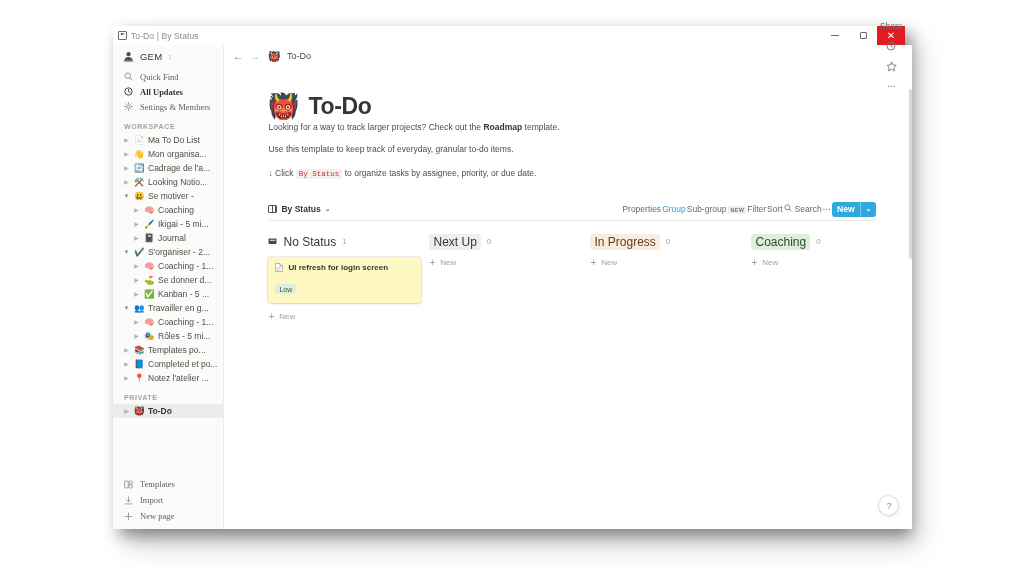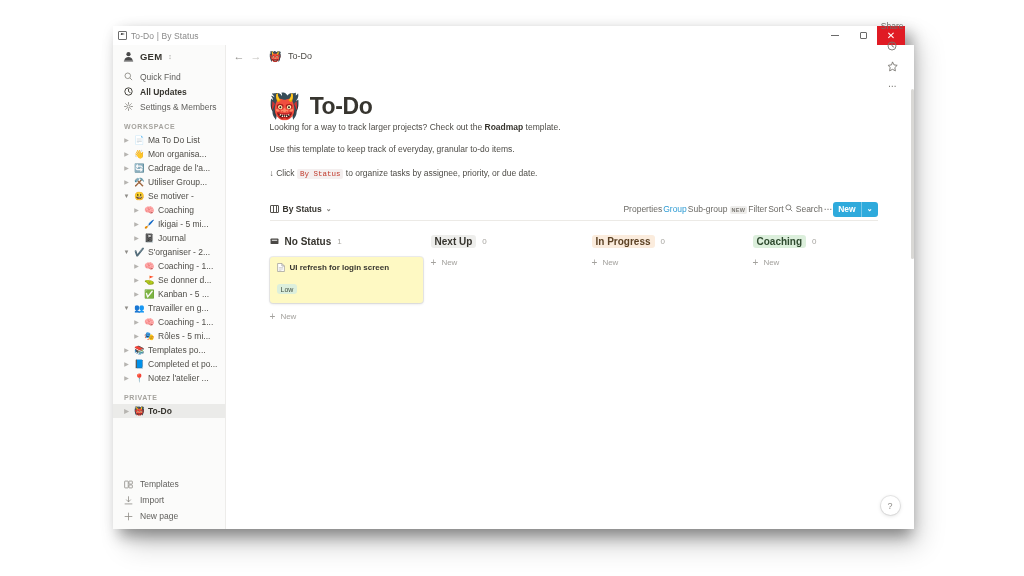--- a/index.html
+++ b/index.html
@@ -55,27 +55,28 @@
     border-right: 1px solid #edecea;
   }
   .ws-header {
     display: flex; align-items: center; gap: 6px;
     padding: 6px 8px 7px 10px;
   }
   .ws-avatar {
     width: 11px; height: 11px; flex: none; position: relative;
   }
   .ws-avatar svg { display: block; }
-  .ws-name { font-size: 9.5px; font-weight: bold; color: #37352f; letter-spacing: .2px; }
+  .ws-name { font-size: 9.5px; font-weight: normal; color: #37352f; letter-spacing: .2px; }
   .ws-caret { font-size: 7px; color: #9b9a97; line-height: 1; }
 
   .nav-item {
     display: flex; align-items: center; gap: 7px;
     padding: 2.5px 8px 2.5px 11px; font-size: 8.5px; color: #5f5e5b;
     white-space: nowrap;
+    font-family: Liberation Serif, serif;
   }
   .nav-item.strong { color: #37352f; font-weight: bold; }
   .nav-ico { width: 9px; height: 9px; flex: none; display: block; }
 
   .section-label {
     font-size: 7px; color: #a5a39e; letter-spacing: .6px;
     padding: 9px 0 3px 11px; font-weight: bold;
   }
 
   .tree-row {
@@ -158,21 +159,21 @@
     border-radius: 3px; font-size: 8.5px; font-weight: bold; height: 15px;
     padding: 0 5px; gap: 5px;
   }
   .btn-new .sep { width: 1px; height: 15px; background: rgba(255,255,255,.35); }
   .btn-new .cv { font-size: 7px; }
 
   
   #board { display: flex; margin-top: 14px; gap: 0; }
   .col { width: 161px; flex: none; }
   .col-head { display: flex; align-items: center; gap: 6px; height: 14px; }
-  .col-name { font-size: 10px; font-weight: bold; color: #37352f; white-space: nowrap; }
+  .col-name { font-size: 12px; font-weight: normal; color: #37352f; white-space: nowrap; }
   .col-name.chip { padding: 1px 4px; border-radius: 3px; }
   .col-count { font-size: 8px; color: #a7a5a0; }
   .col-ico { width: 9px; height: 9px; flex: none; }
 
   .card {
     margin-top: 8px; width: 153px; background: #fef9c3;
     border-radius: 3px; box-shadow: 0 0 0 1px rgba(15,15,15,.07), 0 1px 3px rgba(15,15,15,.12);
     padding: 6px 7px 7px 7px;
   }
   .card-title { display: flex; align-items: center; gap: 5px; }
@@ -286,21 +287,21 @@
               <span class="ttxt">Mon organisa...</span>
             </div>
           <div class="tree-row">
               <span class="tw">▶</span>
               <span class="emo">🔄</span>
               <span class="ttxt">Cadrage de l'a...</span>
             </div>
           <div class="tree-row">
               <span class="tw">▶</span>
               <span class="emo">⚒️</span>
-              <span class="ttxt">Utiliser Group...</span>
+              <span class="ttxt">Looking Notio...</span>
             </div>
           <div class="tree-row">
               <span class="tw open">▼</span>
               <span class="emo">😃</span>
               <span class="ttxt">Se motiver -</span>
             </div>
           <div class="tree-row lvl2">
               <span class="tw">▶</span>
               <span class="emo">🧠</span>
               <span class="ttxt">Coaching</span>

